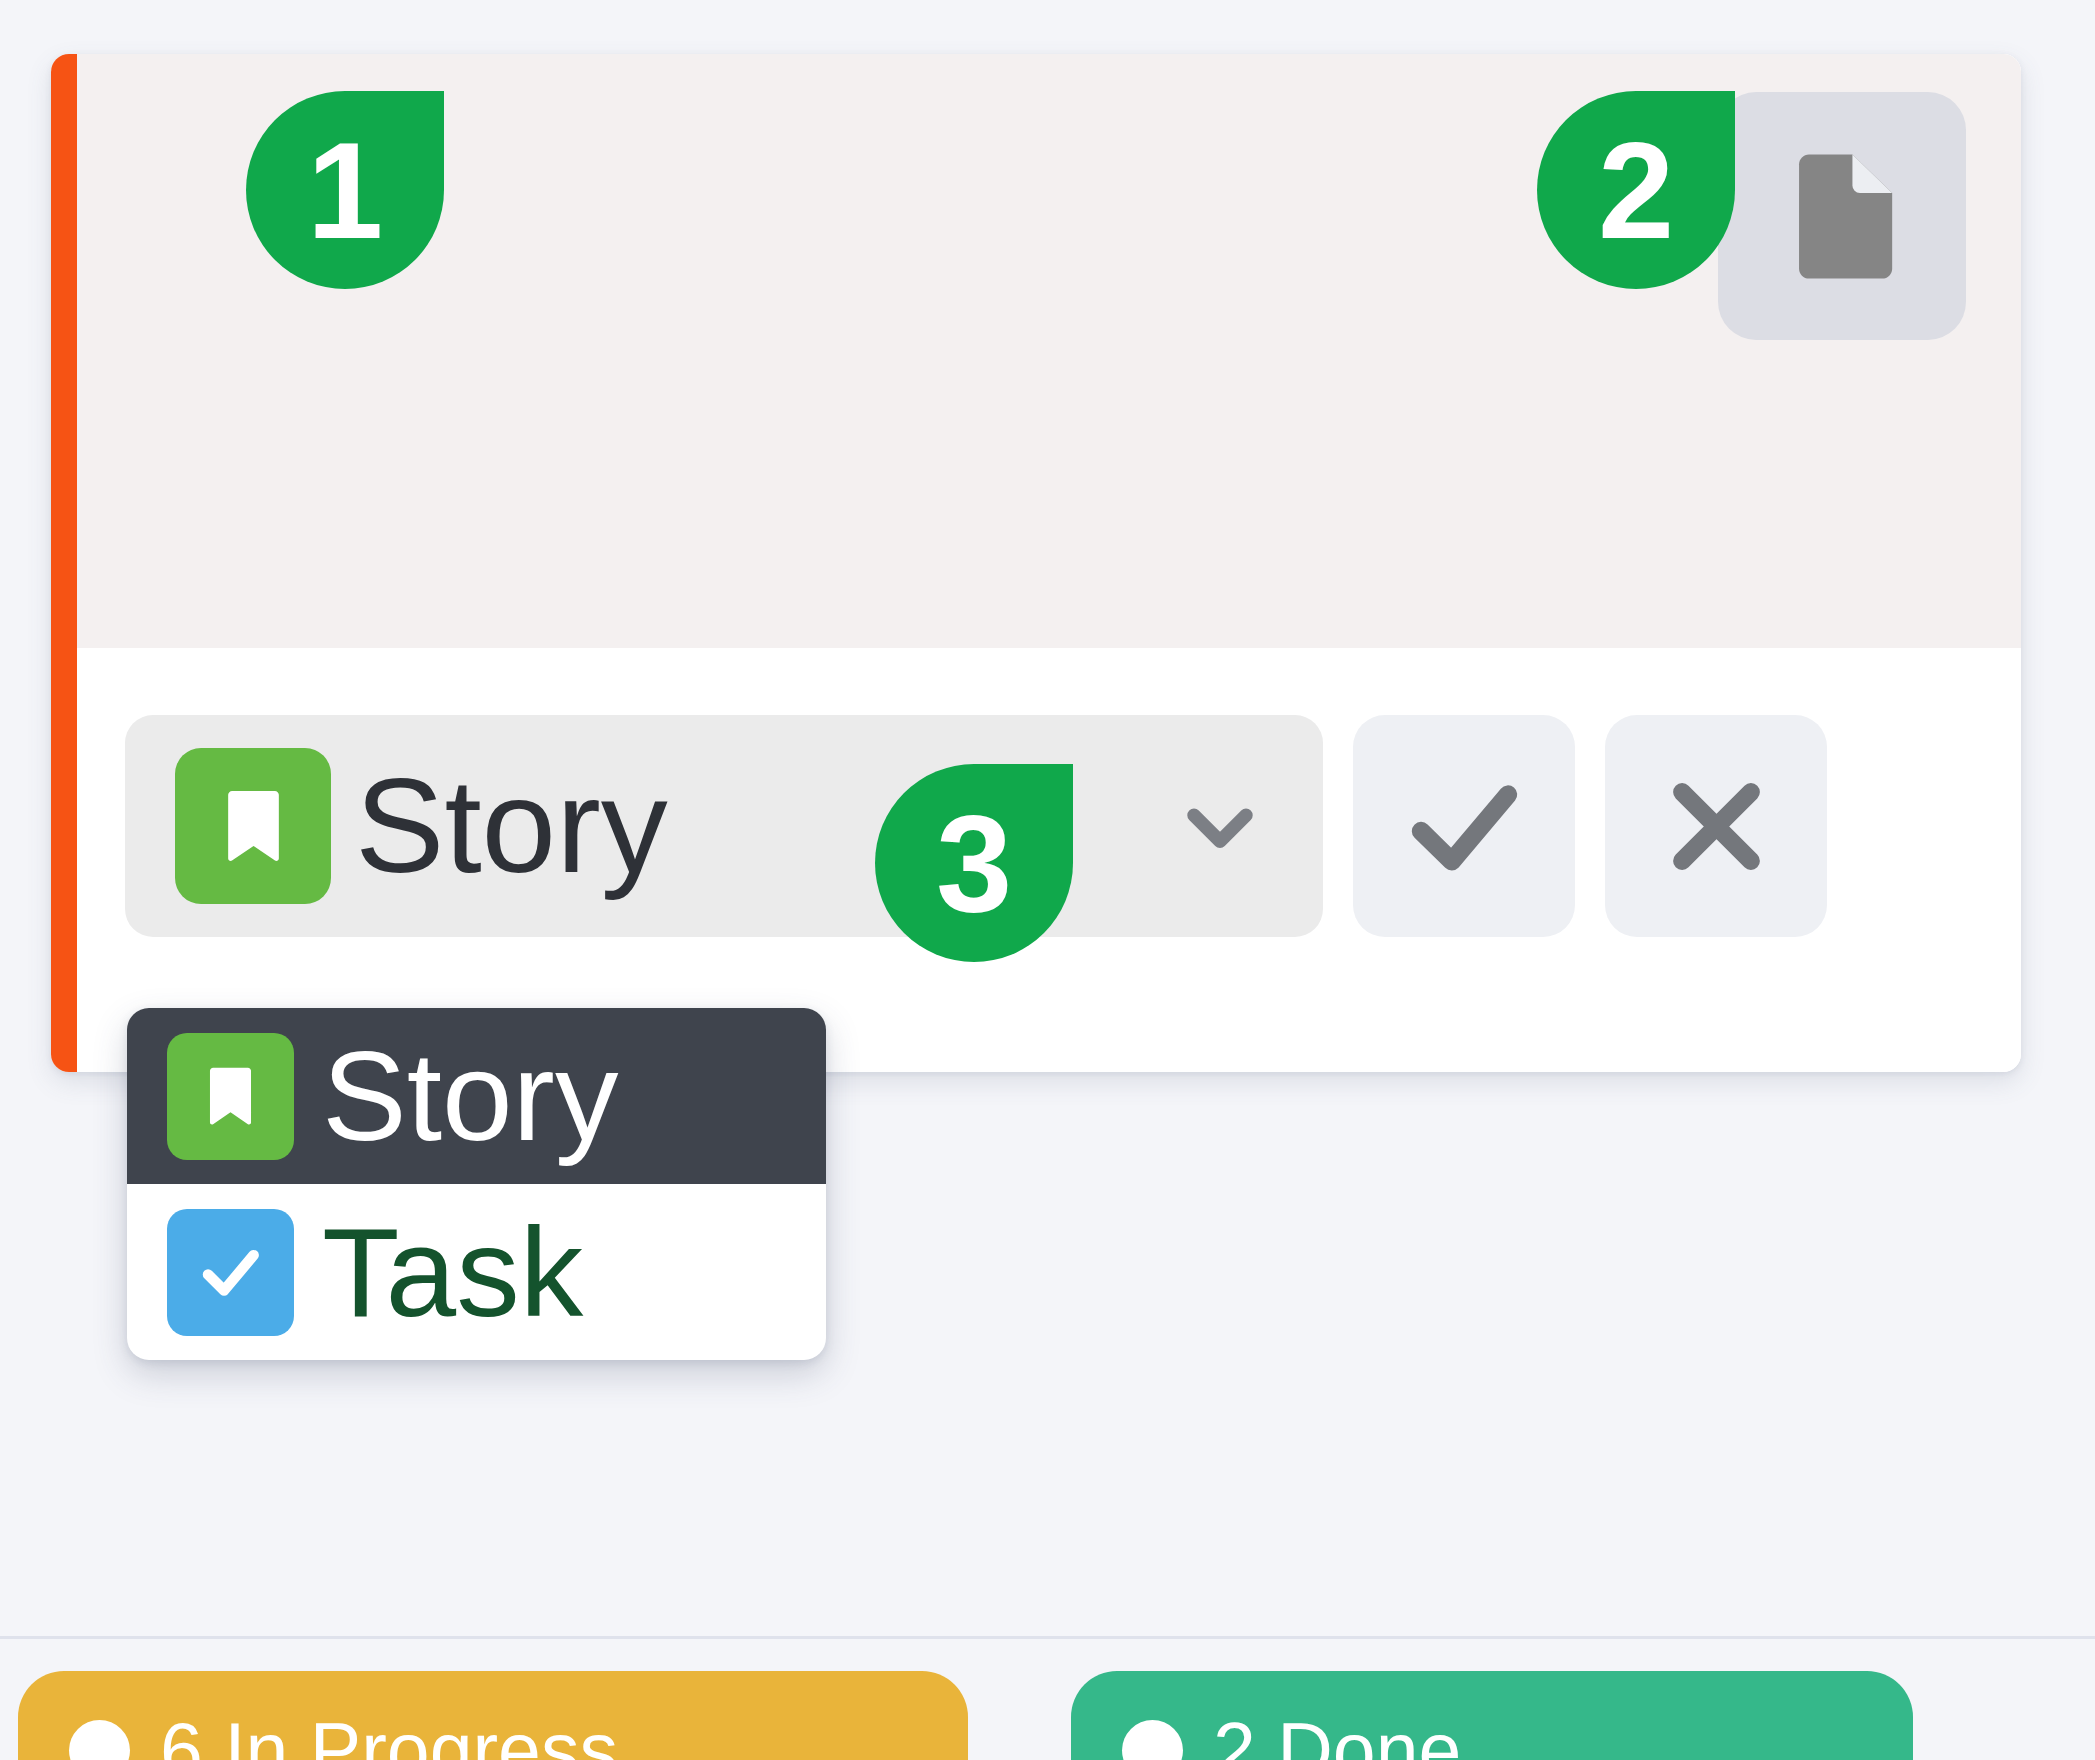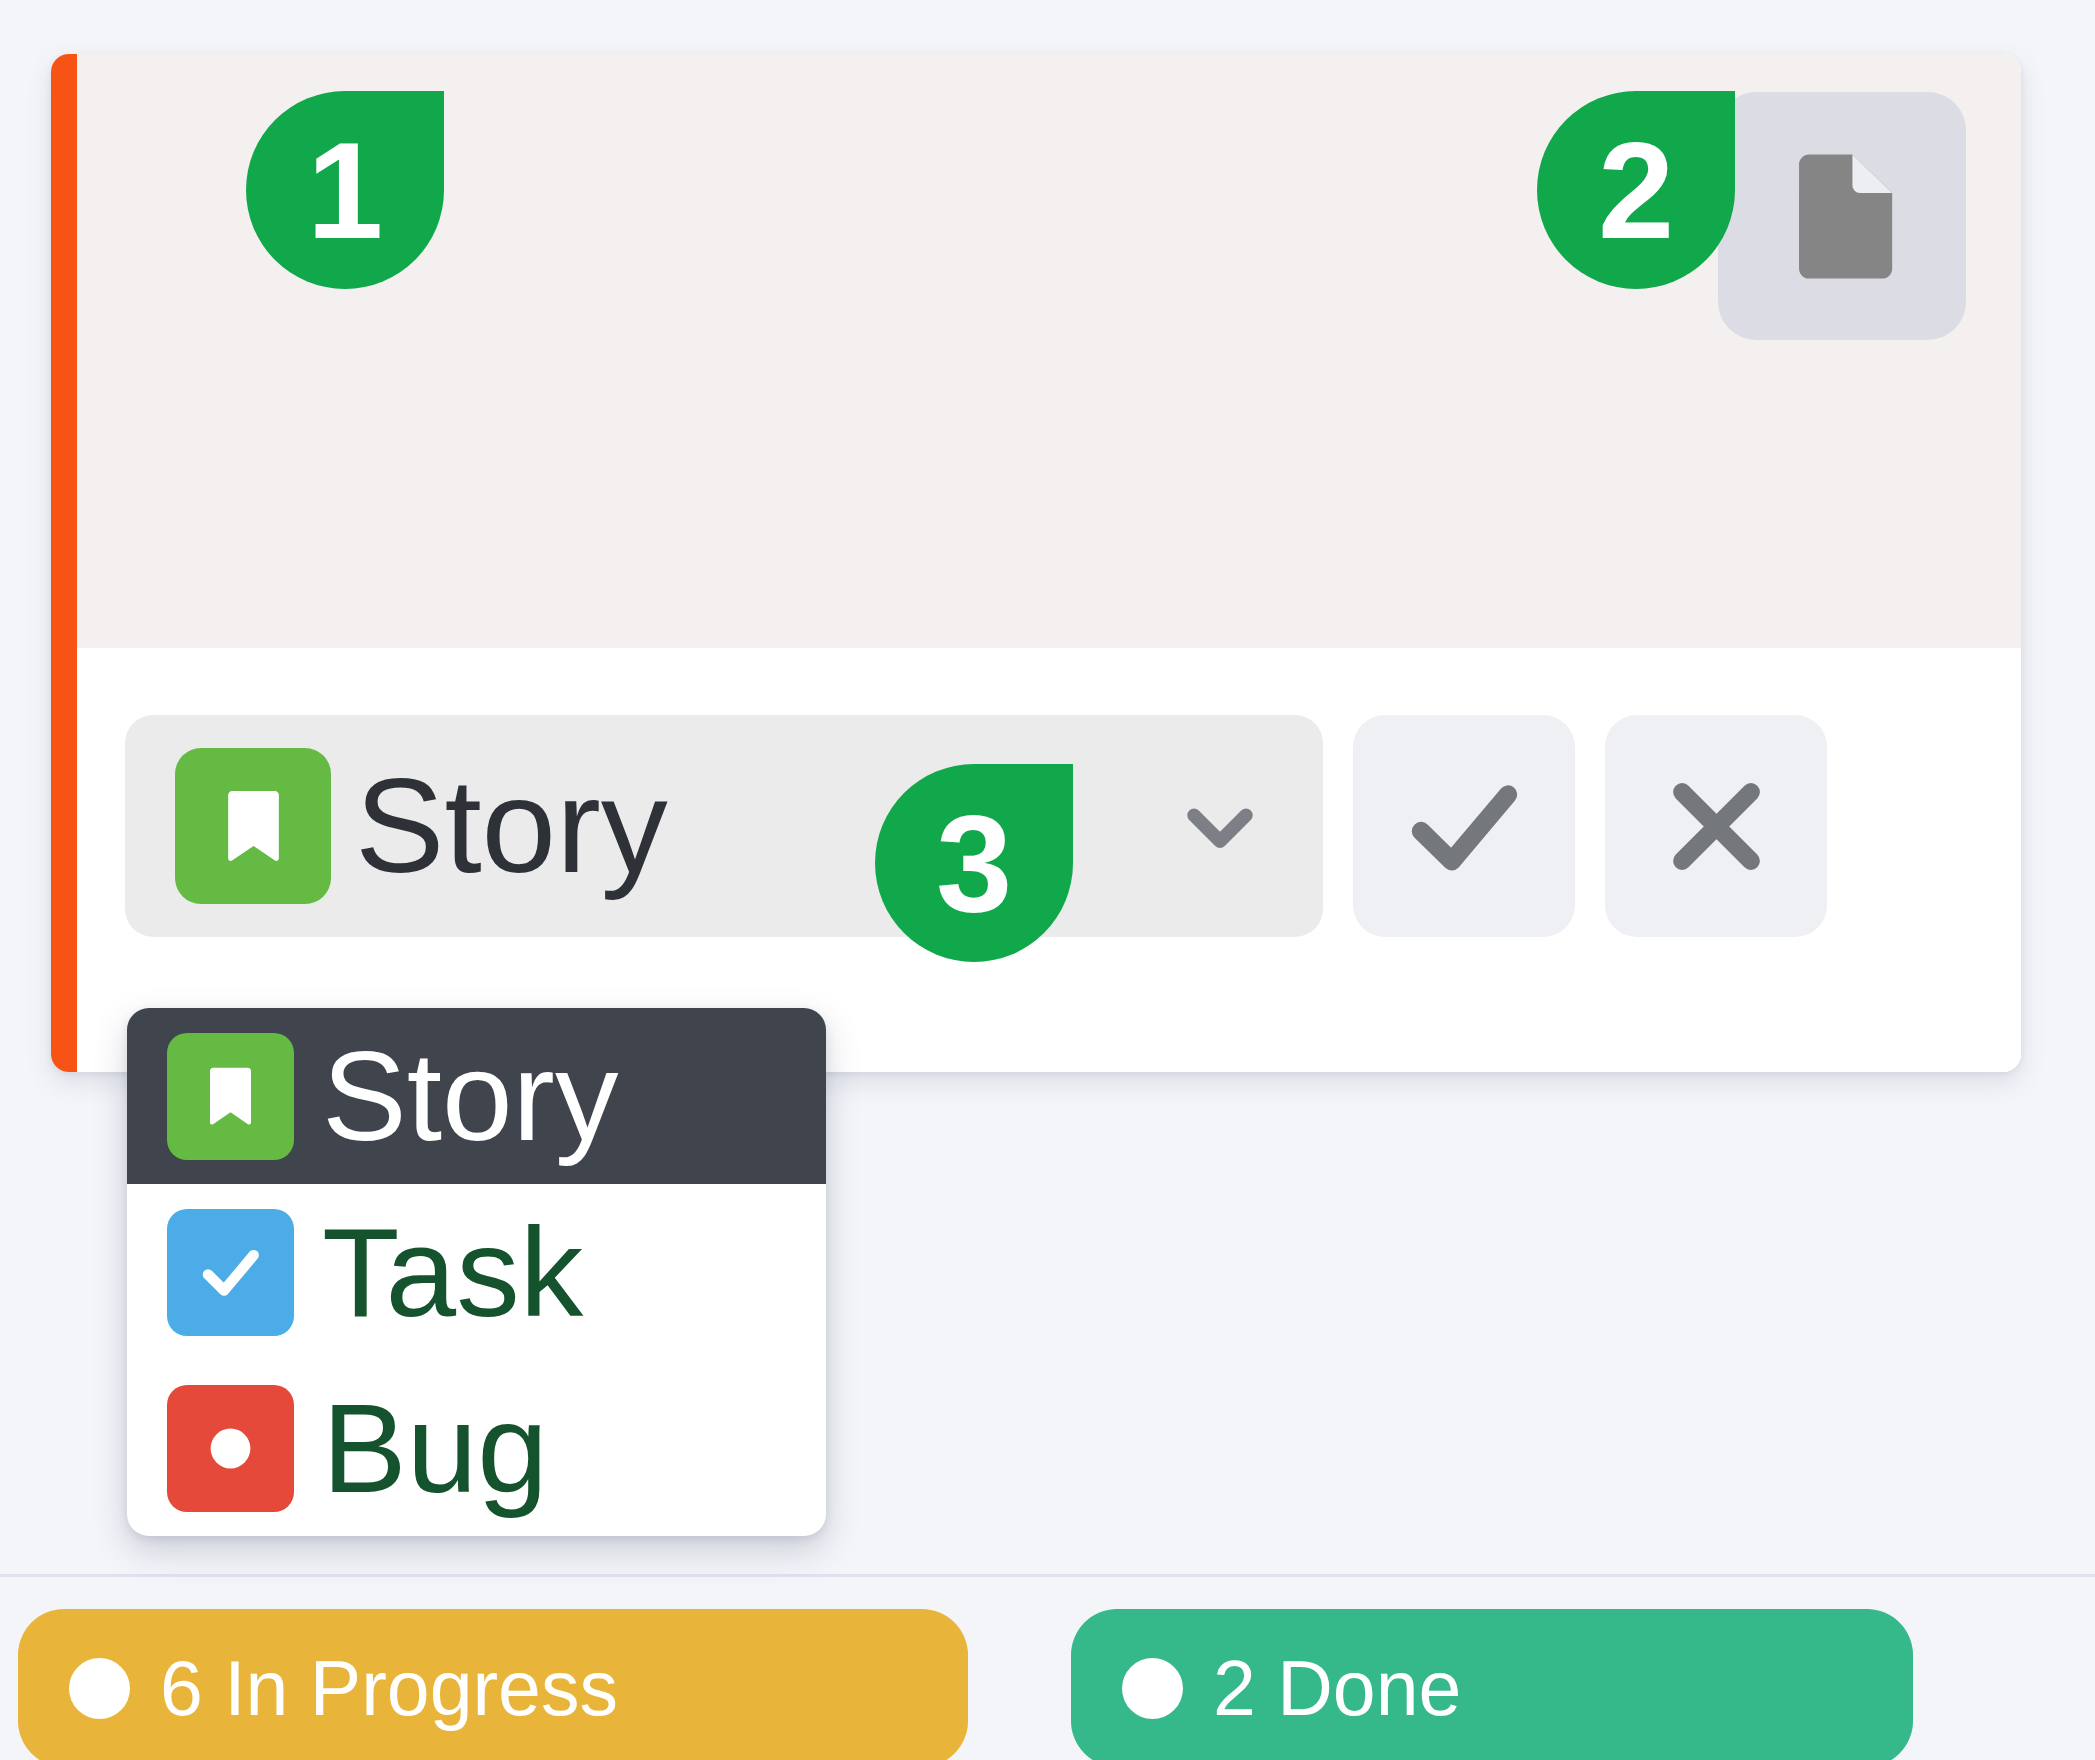--- a/index.html
+++ b/index.html
@@ -13,21 +13,21 @@
     background: #f4f5f9;
     font-family: "Liberation Sans", sans-serif;
     overflow: hidden;
     position: relative;
   }
 
   
   .status-strip {
     position: absolute;
     left: 0;
-    top: 1552px;
+    top: 1614px;
     width: 2020px;
     height: 147px;
   }
   .status-divider {
     position: absolute;
     left: 0;
     top: 22px;
     width: 2096px;
     height: 3px;
     background: #dfe2ec;
@@ -339,28 +339,20 @@
 
   <div class="dd-item">
     <span class="dd-icon type-icon-task">
       <svg width="77" height="77" viewBox="0 0 24 24" fill="none" stroke="#ffffff" stroke-width="3.3" stroke-linecap="round" stroke-linejoin="round" xmlns="http://www.w3.org/2000/svg">
         <polyline points="5,12.6 10,17.6 19.2,6.6"></polyline>
       </svg>
     </span>
     <span class="dd-label">Task</span>
   </div>
 
-  <div class="dd-item">
-    <span class="dd-icon type-icon-bug">
-      <svg width="77" height="77" viewBox="0 0 24 24" xmlns="http://www.w3.org/2000/svg">
-        <circle cx="12" cy="12" r="6.2" fill="#ffffff"></circle>
-      </svg>
-    </span>
-    <span class="dd-label">Bug</span>
-  </div>
 
 </div>
 
 <div class="badge badge-tr badge-1">
   <span>1</span>
 </div>
 <div class="badge badge-tr badge-2">
   <span>2</span>
 </div>
 <div class="badge badge-tr badge-3">

